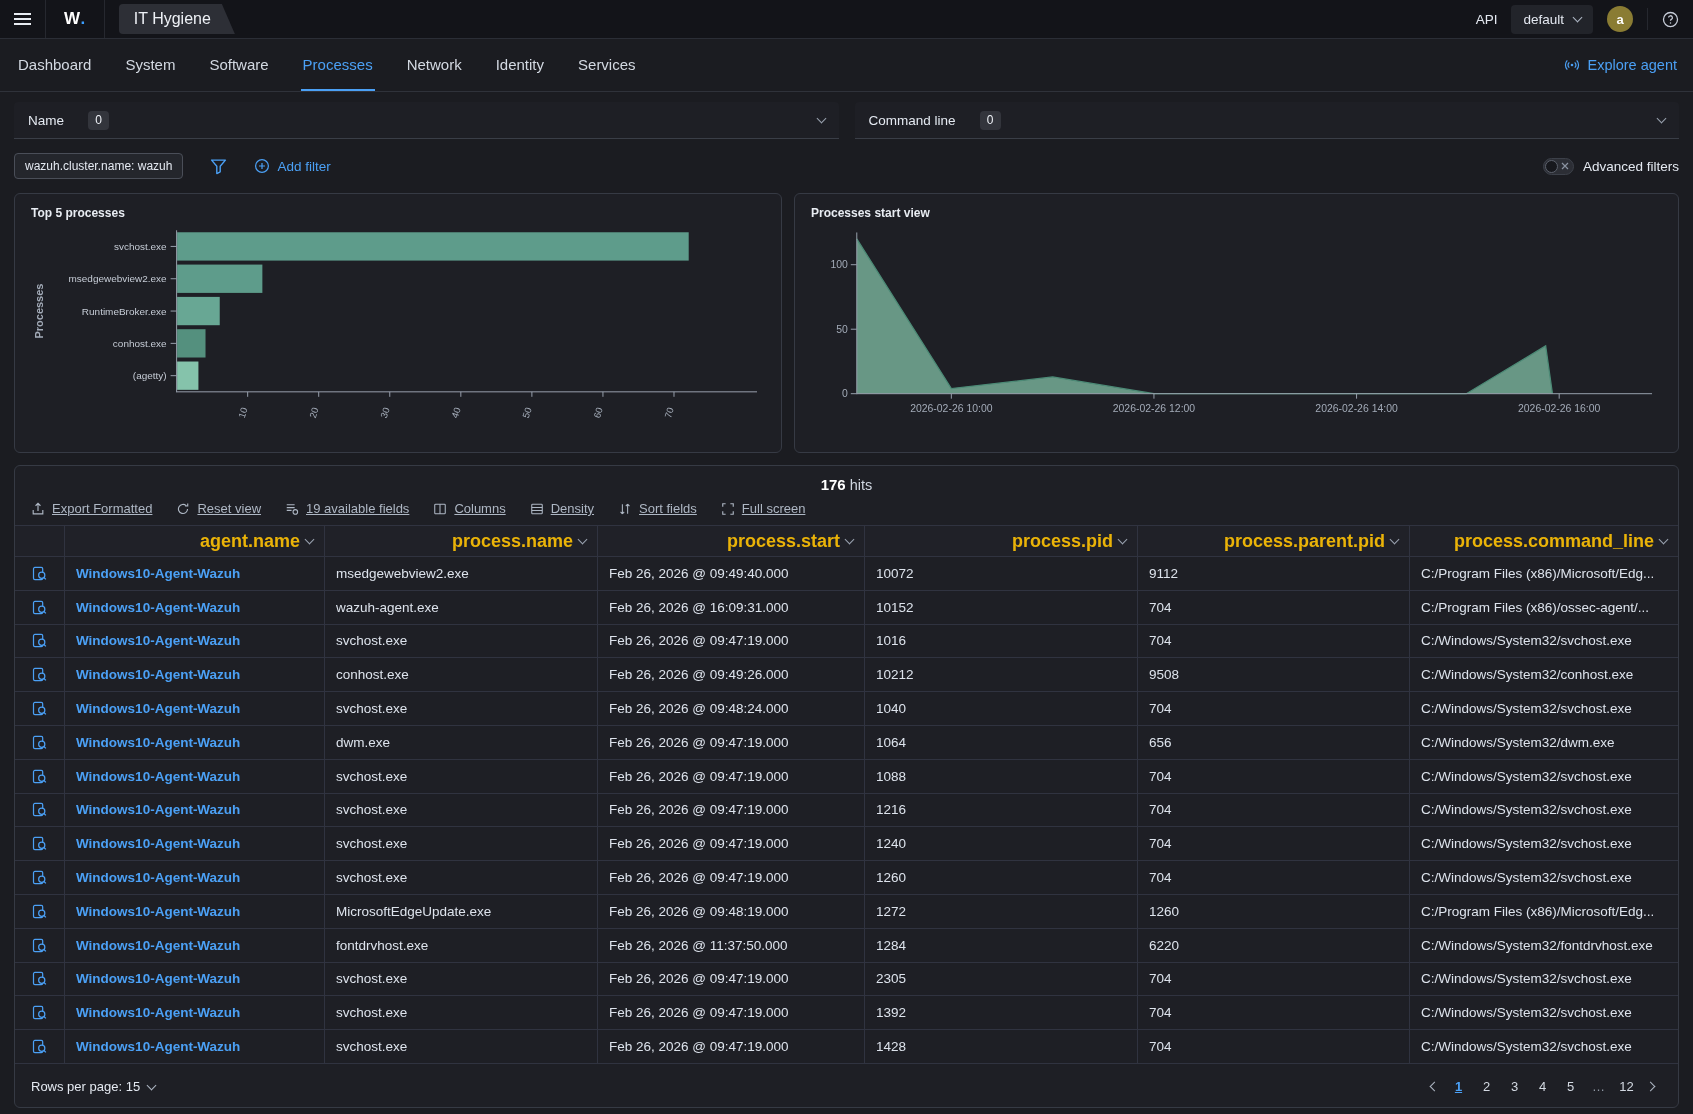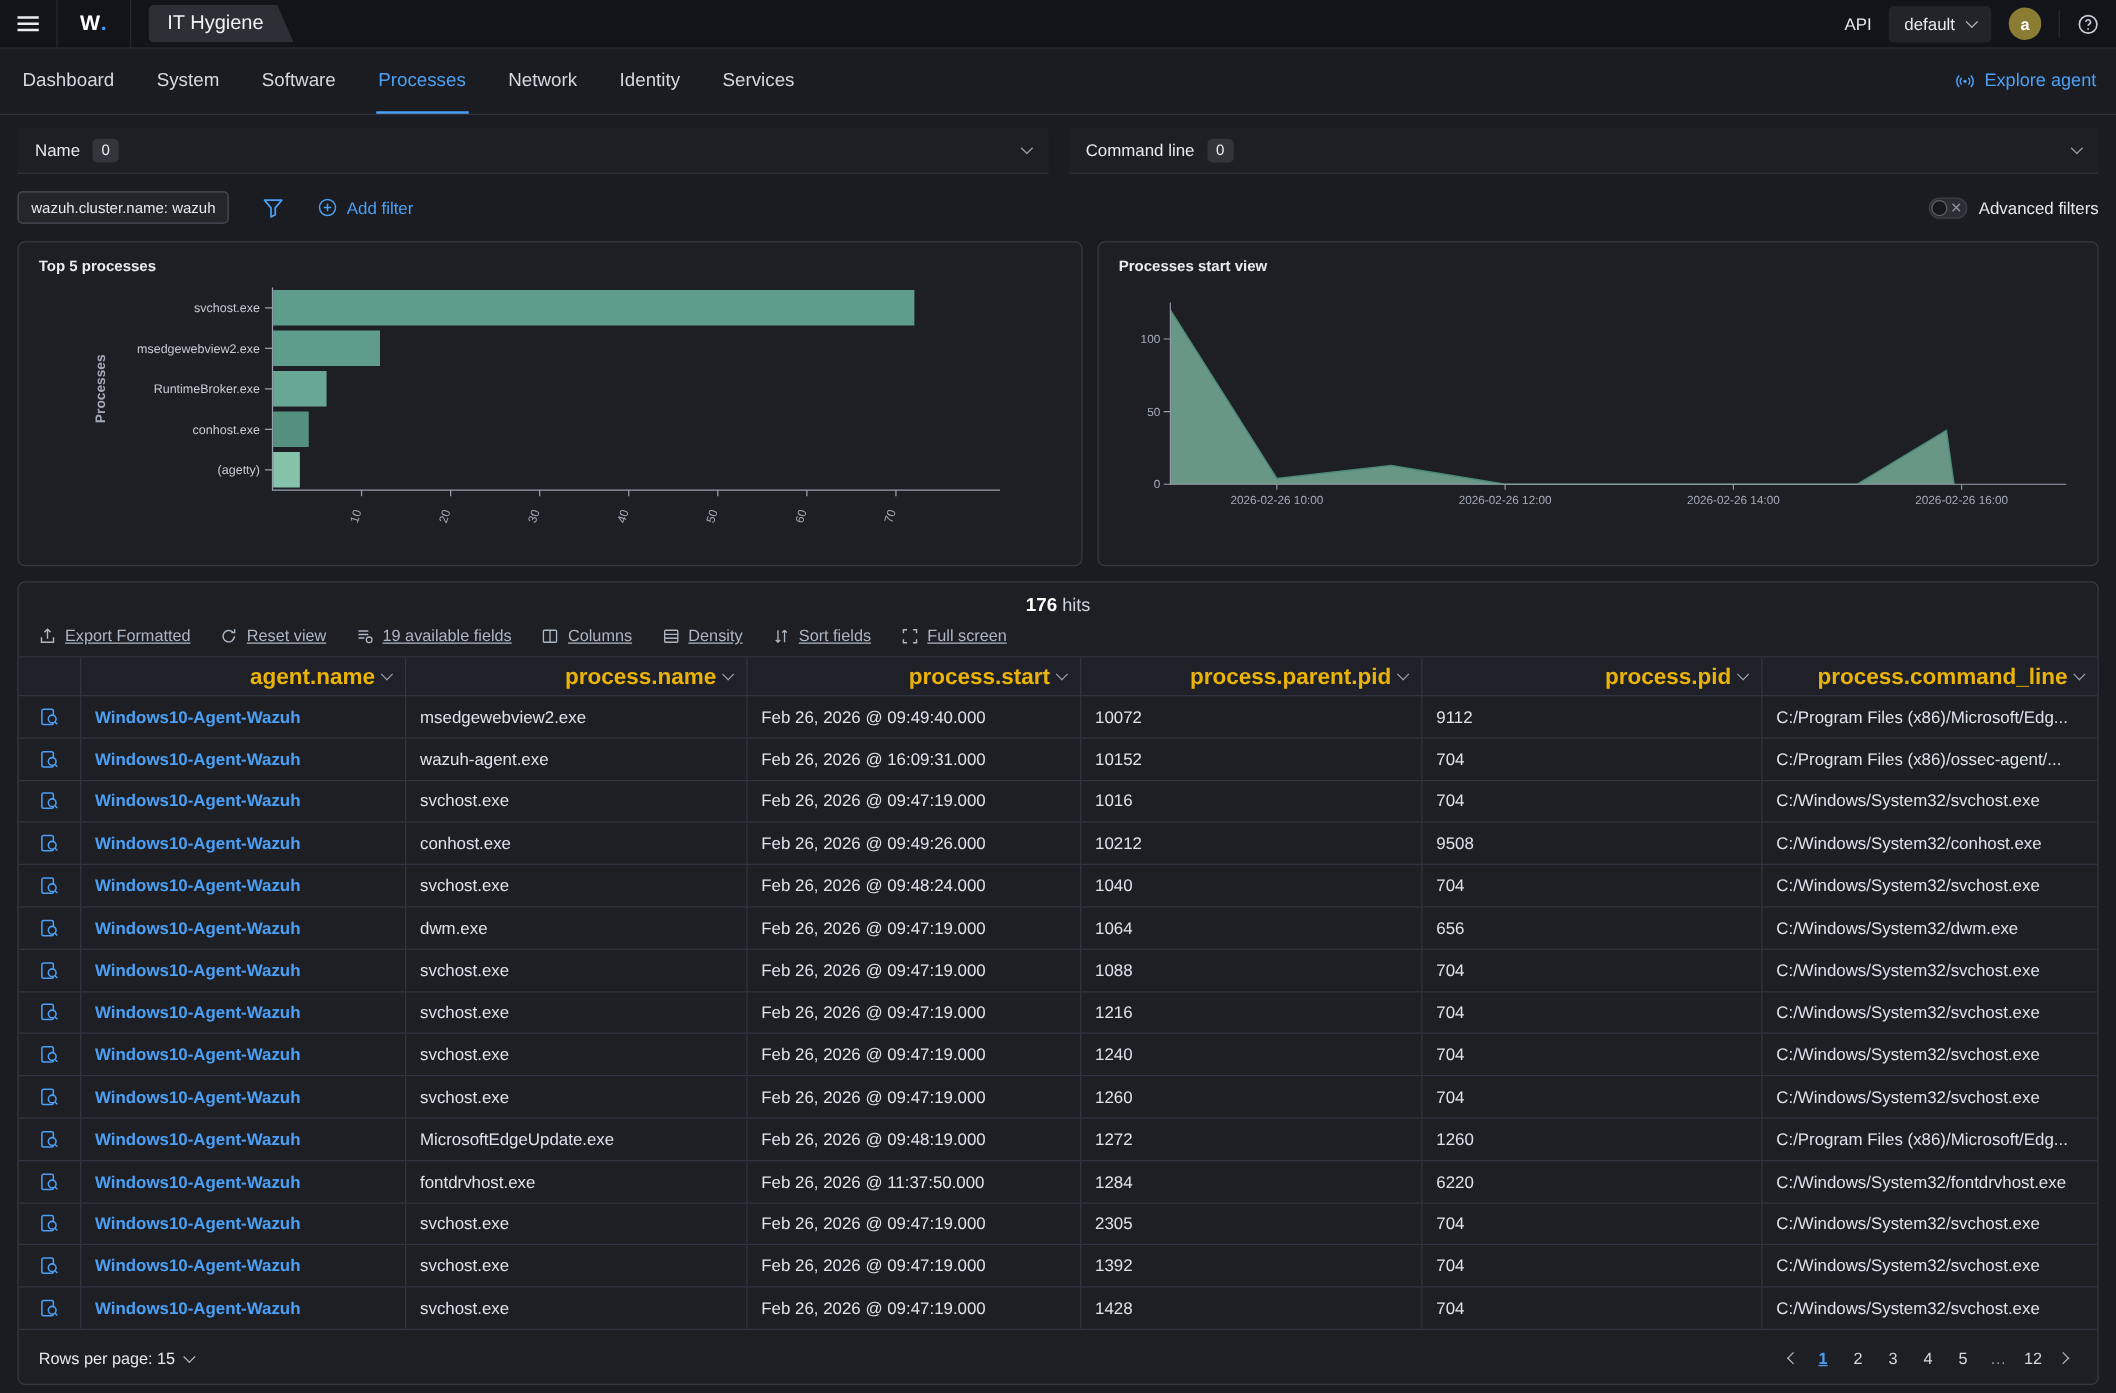--- a/index.html
+++ b/index.html
@@ -46,21 +46,21 @@
     display:flex; justify-content:space-between; padding:0 16px; }
   .tabs { display:flex; gap:30px; }
   .tab { display:flex; align-items:center; font-size:15px; color:#d3d9e2; cursor:pointer;
     border-bottom:2px solid transparent; padding:0 2px; }
   .tab.active { color:#4ba0f5; border-bottom-color:#4ba0f5; }
   .explore { display:flex; align-items:center; gap:8px; color:#4ba0f5; font-size:14.5px;
     cursor:pointer; text-decoration:none; }
 
   
   .selects-row { display:flex; gap:16px; margin:10px 14px 0; }
-  .select-box { flex:1; height:37px; display:flex; align-items:center; gap:10px; padding:0 14px;
+  .select-box { flex:1; height:37px; display:flex; align-items:center; gap:24px; padding:0 14px;
     background:#1e1f25; border-bottom:1px solid #3a3e47; border-radius:4px 4px 0 0;
     font-size:13.5px; color:#e4e9f1; cursor:pointer;justify-content:space-between; }
   .count-badge { background:#33353c; border-radius:4px; min-width:21px; height:19px; padding:0 5px;
     display:flex; align-items:center; justify-content:center; font-size:12px; color:#eef1f6; }
   .select-box .chev { margin-left:auto; color:#9aa3b0; }
 
   
   .filterbar { display:flex; align-items:center; justify-content:space-between; margin:12px 14px 0; height:30px; }
   .fb-left { display:flex; align-items:center; gap:27px; }
   .filter-chip { border:1px solid #4a4e58; background:#24262c; border-radius:4px;
@@ -70,21 +70,21 @@
     cursor:pointer; text-decoration:none; }
   .fb-right { display:flex; align-items:center; gap:9px; font-size:13.5px; color:#e4e9f1; }
   .switch { width:31px; height:17px; border-radius:9px; background:#2c2e35; border:1px solid #3c4049;
     display:flex; align-items:center; cursor:pointer; }
   .knob { width:13px; height:13px; border-radius:50%; background:#17181d; border:1px solid #5c616c; margin-left:1px; }
 
   
   .charts { display:flex; gap:12px; margin:12px 14px 0; }
   .panel { background:#1e1f25; border:1px solid #363a44; border-radius:6px; }
   .chart-panel { height:260px; padding:10px 16px; }
-  .chart-panel.left { width:852px; flex:none; }
+  .chart-panel.left { width:768px; flex:none; }
   .chart-panel.right { flex:1; }
   .chart-title { font-size:12px; font-weight:700; color:#e8ecf2; margin:2px 0 4px; }
   .chart-panel svg { display:block; width:100%; height:212px; }
 
   
   .table-panel { margin:12px 14px 6px; height:643px; display:flex; flex-direction:column; }
   .hits { text-align:center; padding:10px 0 5px; font-size:14.5px; color:#cfd6e0; }
   .hits b { color:#fff; font-size:15px; }
   .toolbar { display:flex; gap:24px; padding:3px 16px 9px; color:#aeb7c4; font-size:13px; align-items:center;text-decoration:underline; }
   .titem { display:flex; gap:7px; align-items:center; cursor:pointer; }
@@ -332,25 +332,25 @@
         </div>
         <div class="cell hcell">
           <span>process.name</span>
           <span class="chev"></span>
         </div>
         <div class="cell hcell">
           <span>process.start</span>
           <span class="chev"></span>
         </div>
         <div class="cell hcell">
+          <span>process.pid</span>
+          <span class="chev"></span>
+        </div>
+        <div class="cell hcell">
           <span>process.parent.pid</span>
-          <span class="chev"></span>
-        </div>
-        <div class="cell hcell">
-          <span>process.pid</span>
           <span class="chev"></span>
         </div>
         <div class="cell hcell">
           <span>process.command_line</span>
           <span class="chev"></span>
         </div>
       </div>
       <div class="grow body">
         <div class="cell iconc">
           <span class="icon-btn" style="display:flex;cursor:pointer;">

